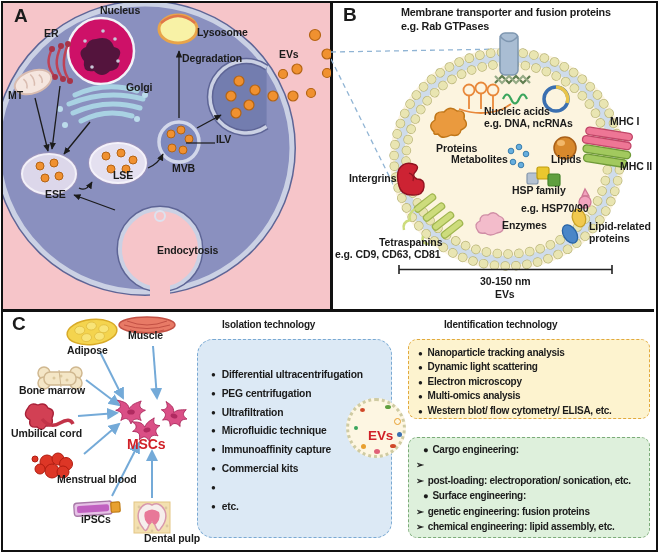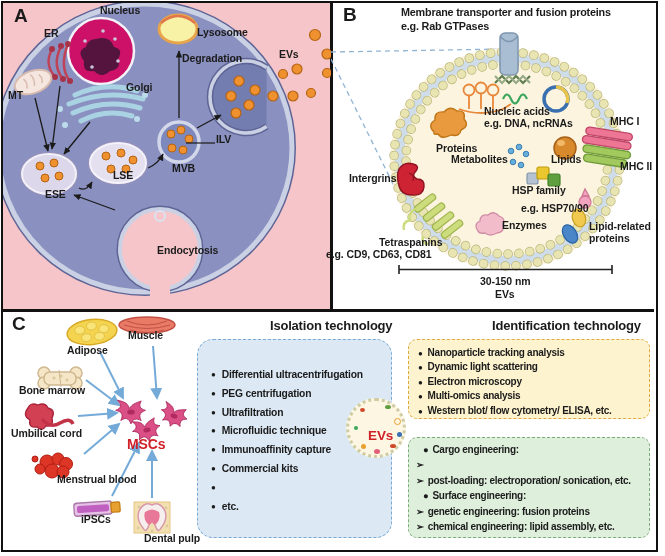--- a/index.html
+++ b/index.html
@@ -8,21 +8,21 @@
   .abs{position:absolute;}
   .frame{position:absolute;left:1px;top:1px;width:653px;height:547px;border:2.5px solid #111;}
   .panel-a-bg{left:3px;top:3px;width:328px;height:306px;background:#f6c5c9;}
   .panel-b-bg{left:331px;top:3px;width:323px;height:306px;background:#ffffff;}
   .panel-c-bg{left:3px;top:312px;width:651px;height:236px;background:#ffffff;}
   .div-v{left:330px;top:3px;width:2.5px;height:306px;background:#111;}
   .div-h{left:3px;top:309px;width:651px;height:2.5px;background:#111;}
   .lbl{position:absolute;font-size:10.5px;line-height:1.1;white-space:nowrap;letter-spacing:-0.1px;}
   .panel-letter{font-size:19px;}
   .b-title{font-size:10.8px;letter-spacing:-0.2px;}
-  .sec-title{font-size:13px;letter-spacing:-0.2px;margin-left:48px;}
+  .sec-title{font-size:10px;letter-spacing:-0.2px;}
   .red{color:#d02027;}
   .box{position:absolute;box-sizing:border-box;}
   .iso-box{left:197px;top:339px;width:195px;height:199px;background:#dce9f5;
            border:1.6px dashed #79a9d3;border-radius:16px;padding:29px 8px 0 13px;}
   .ident-box{left:408px;top:339px;width:242px;height:80px;background:#fdf3cf;
            border:1.6px dashed #e2a93c;border-radius:9px;padding:8px 6px 0 9px;}
   .eng-box{left:408px;top:437px;width:242px;height:101px;background:#def0dc;
            border:1.6px dashed #7bab78;border-radius:9px;padding:7px 4px 0 7px;}
   .li{display:flex;align-items:flex-start;gap:6px;white-space:nowrap;}
   .iso-box .li{font-size:10.3px;line-height:11px;margin-bottom:7.8px;letter-spacing:-0.2px;}
@@ -502,21 +502,21 @@
   <div class="lbl" style="left:551px;top:154px;">Lipids</div>
   <div class="lbl" style="left:512px;top:185px;">HSP family</div>
   <div class="lbl" style="left:509px;top:203px;margin-left:12px;">e.g. HSP70/90</div>
   <div class="lbl" style="left:502px;top:220px;">Enzymes</div>
   <div class="lbl" style="left:610px;top:116px;">MHC I</div>
   <div class="lbl" style="left:620px;top:161px;">MHC II</div>
   <div class="lbl" style="left:589px;top:221px;">Lipid-related</div>
   <div class="lbl" style="left:589px;top:233px;">proteins</div>
   <div class="lbl" style="left:349px;top:173px;">Intergrins</div>
   <div class="lbl" style="left:379px;top:237px;">Tetraspanins</div>
-  <div class="lbl" style="left:326px;top:249px;text-align:center;">e.g. CD9, CD63, CD81</div>
+  <div class="lbl" style="left:335px;top:249px;text-align:center;">e.g. CD9, CD63, CD81</div>
   <div class="lbl" style="left:480px;top:276px;">30-150 nm</div>
   <div class="lbl" style="left:495px;top:289px;">EVs</div>
 
   <div class="lbl panel-letter" style="left:12px;top:314px;">C</div>
   <div class="lbl" style="left:67px;top:345px;">Adipose</div>
   <div class="lbl" style="left:128px;top:330px;">Muscle</div>
   <div class="lbl" style="left:19px;top:385px;">Bone marrow</div>
   <div class="lbl" style="left:11px;top:428px;">Umbilical cord</div>
   <div class="lbl" style="left:17px;top:474px;margin-left:40px;">Menstrual blood</div>
   <div class="lbl" style="left:81px;top:514px;">iPSCs</div>

